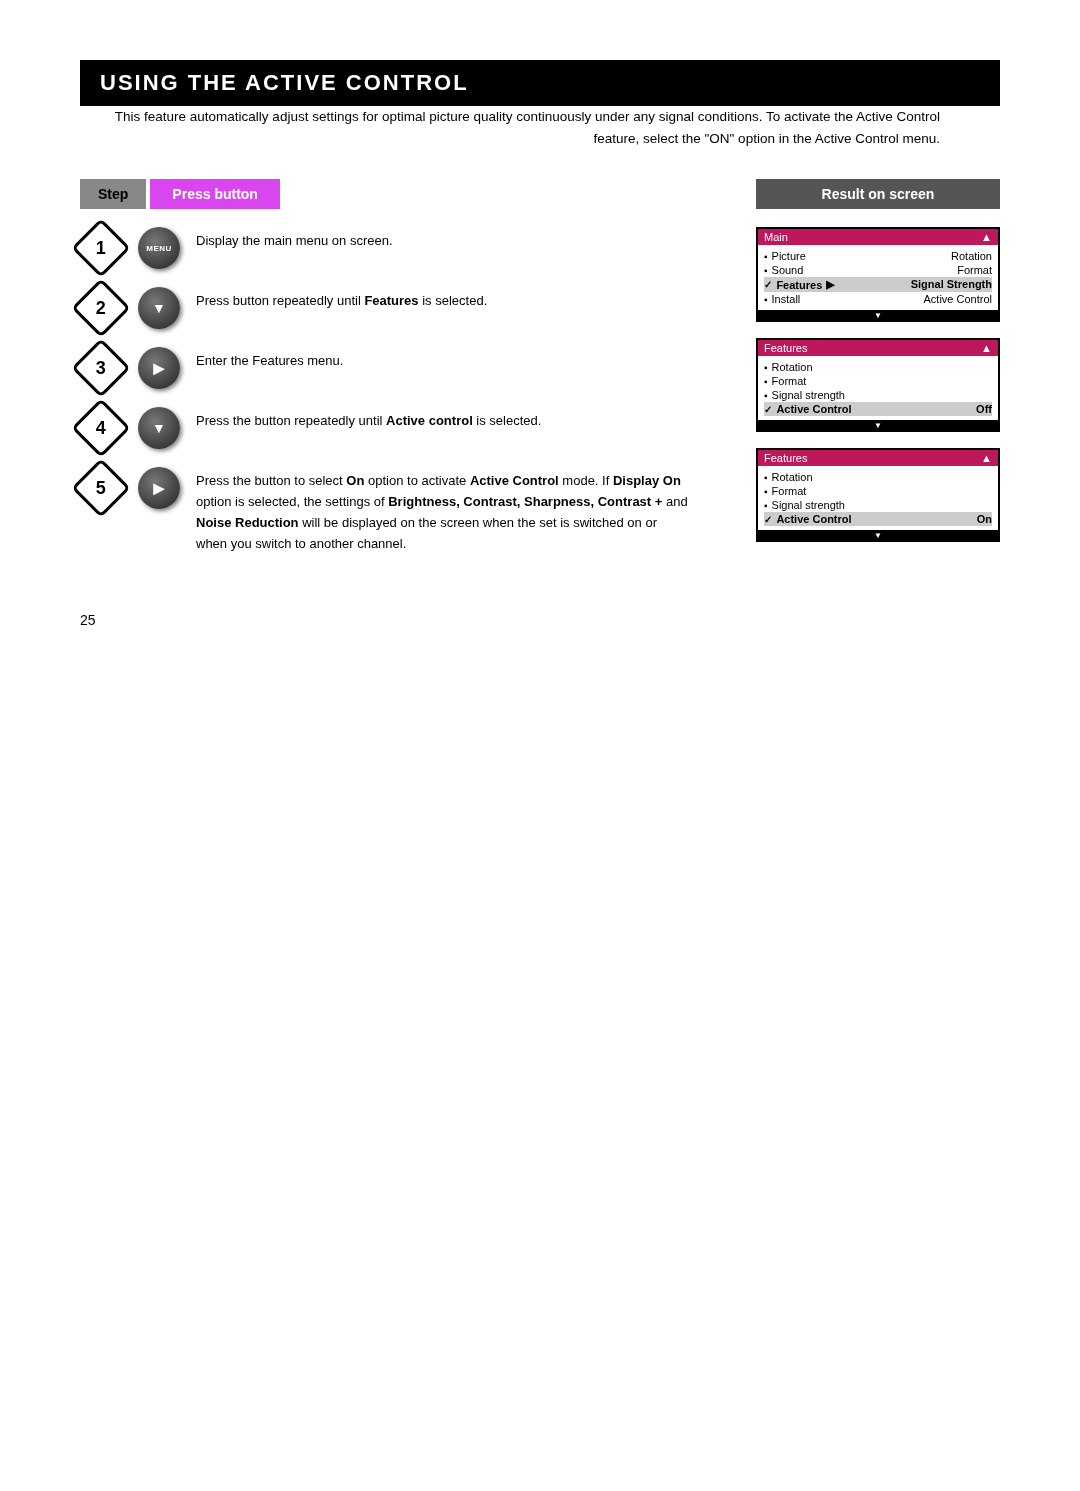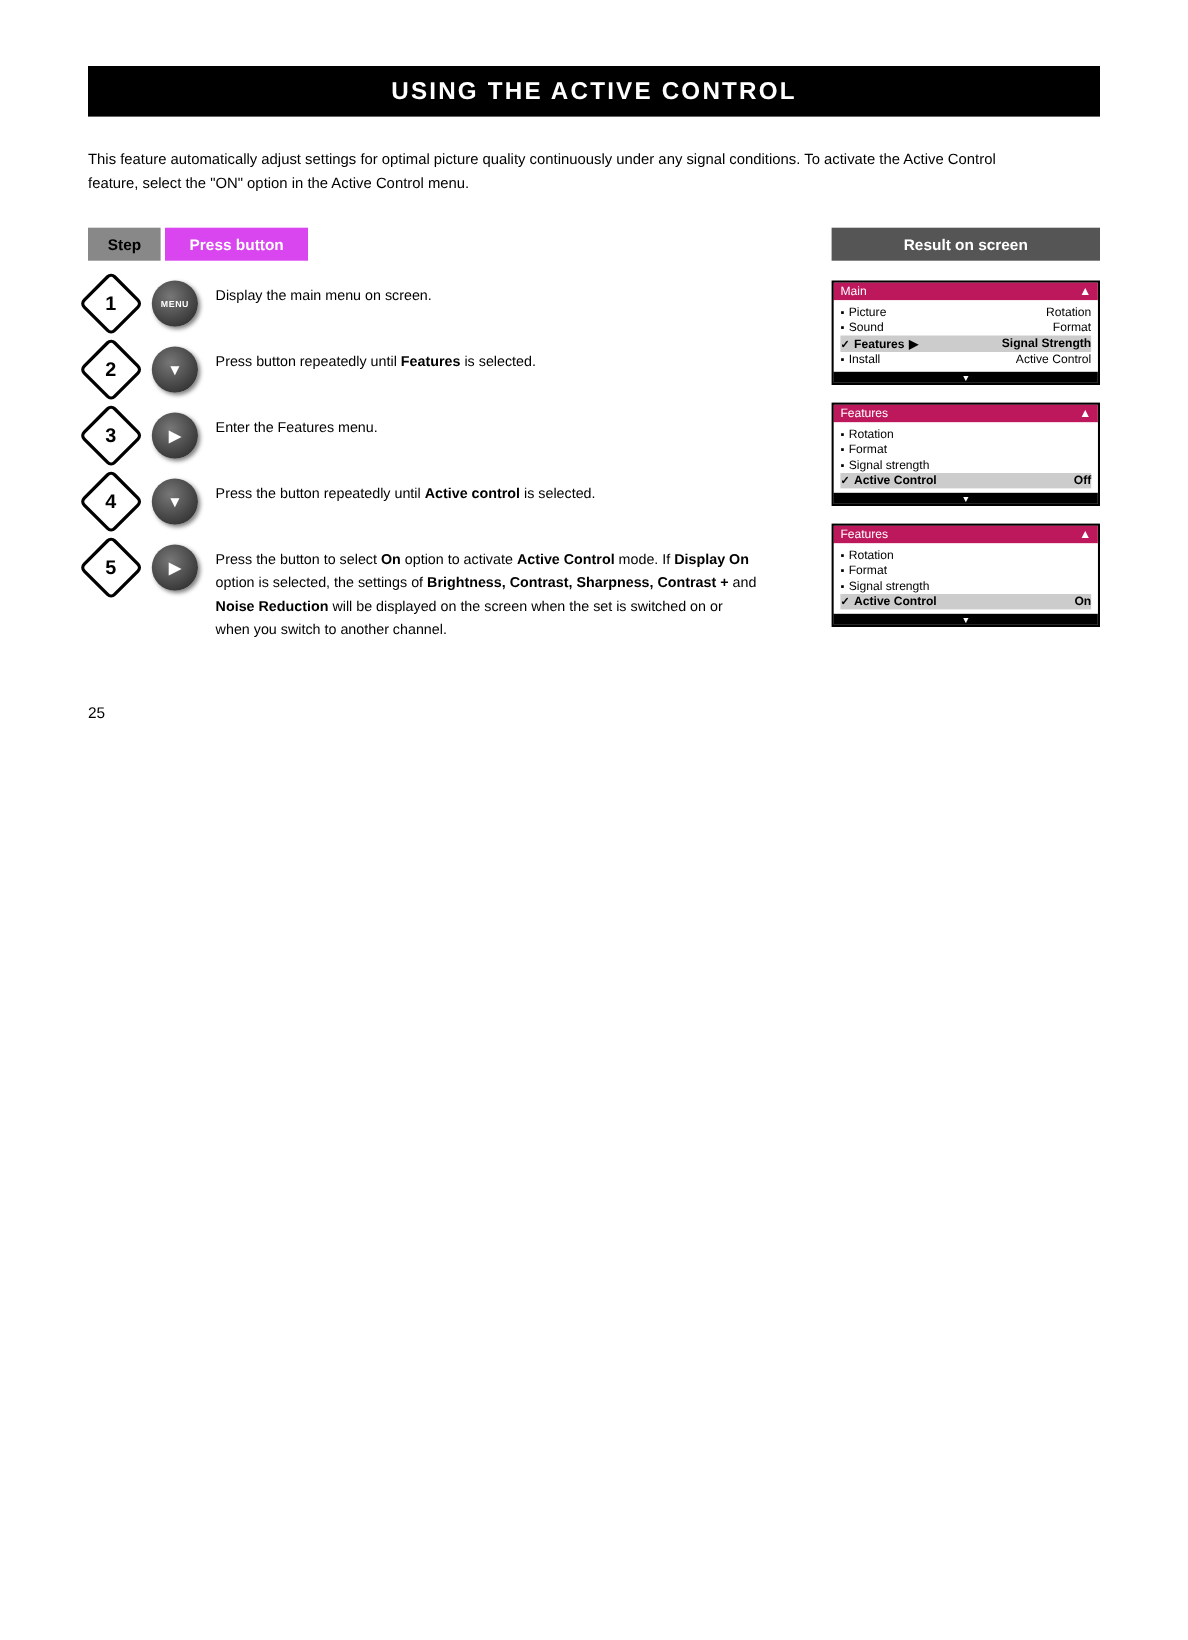--- a/index.html
+++ b/index.html
@@ -10,35 +10,35 @@
       color: #000;
       width: 1080px;
       min-height: 1491px;
       padding: 60px 80px 80px 80px;
     }
 
     
     .page-title {
       background: #000;
       color: #fff;
-      text-align: center;
+      text-align: left;
       font-size: 22px;
       font-weight: bold;
       letter-spacing: 2px;
       padding: 10px 20px;
-      margin-bottom: 28px;
       text-transform: uppercase;
     }
 
     
     .intro-text {
       font-size: 13.5px;
       line-height: 1.6;
       margin-bottom: 30px;
       max-width: 860px;
+      text-align: right;
     }
 
     
     .main-layout {
       display: flex;
       gap: 30px;
       align-items: flex-start;
     }
 
     

